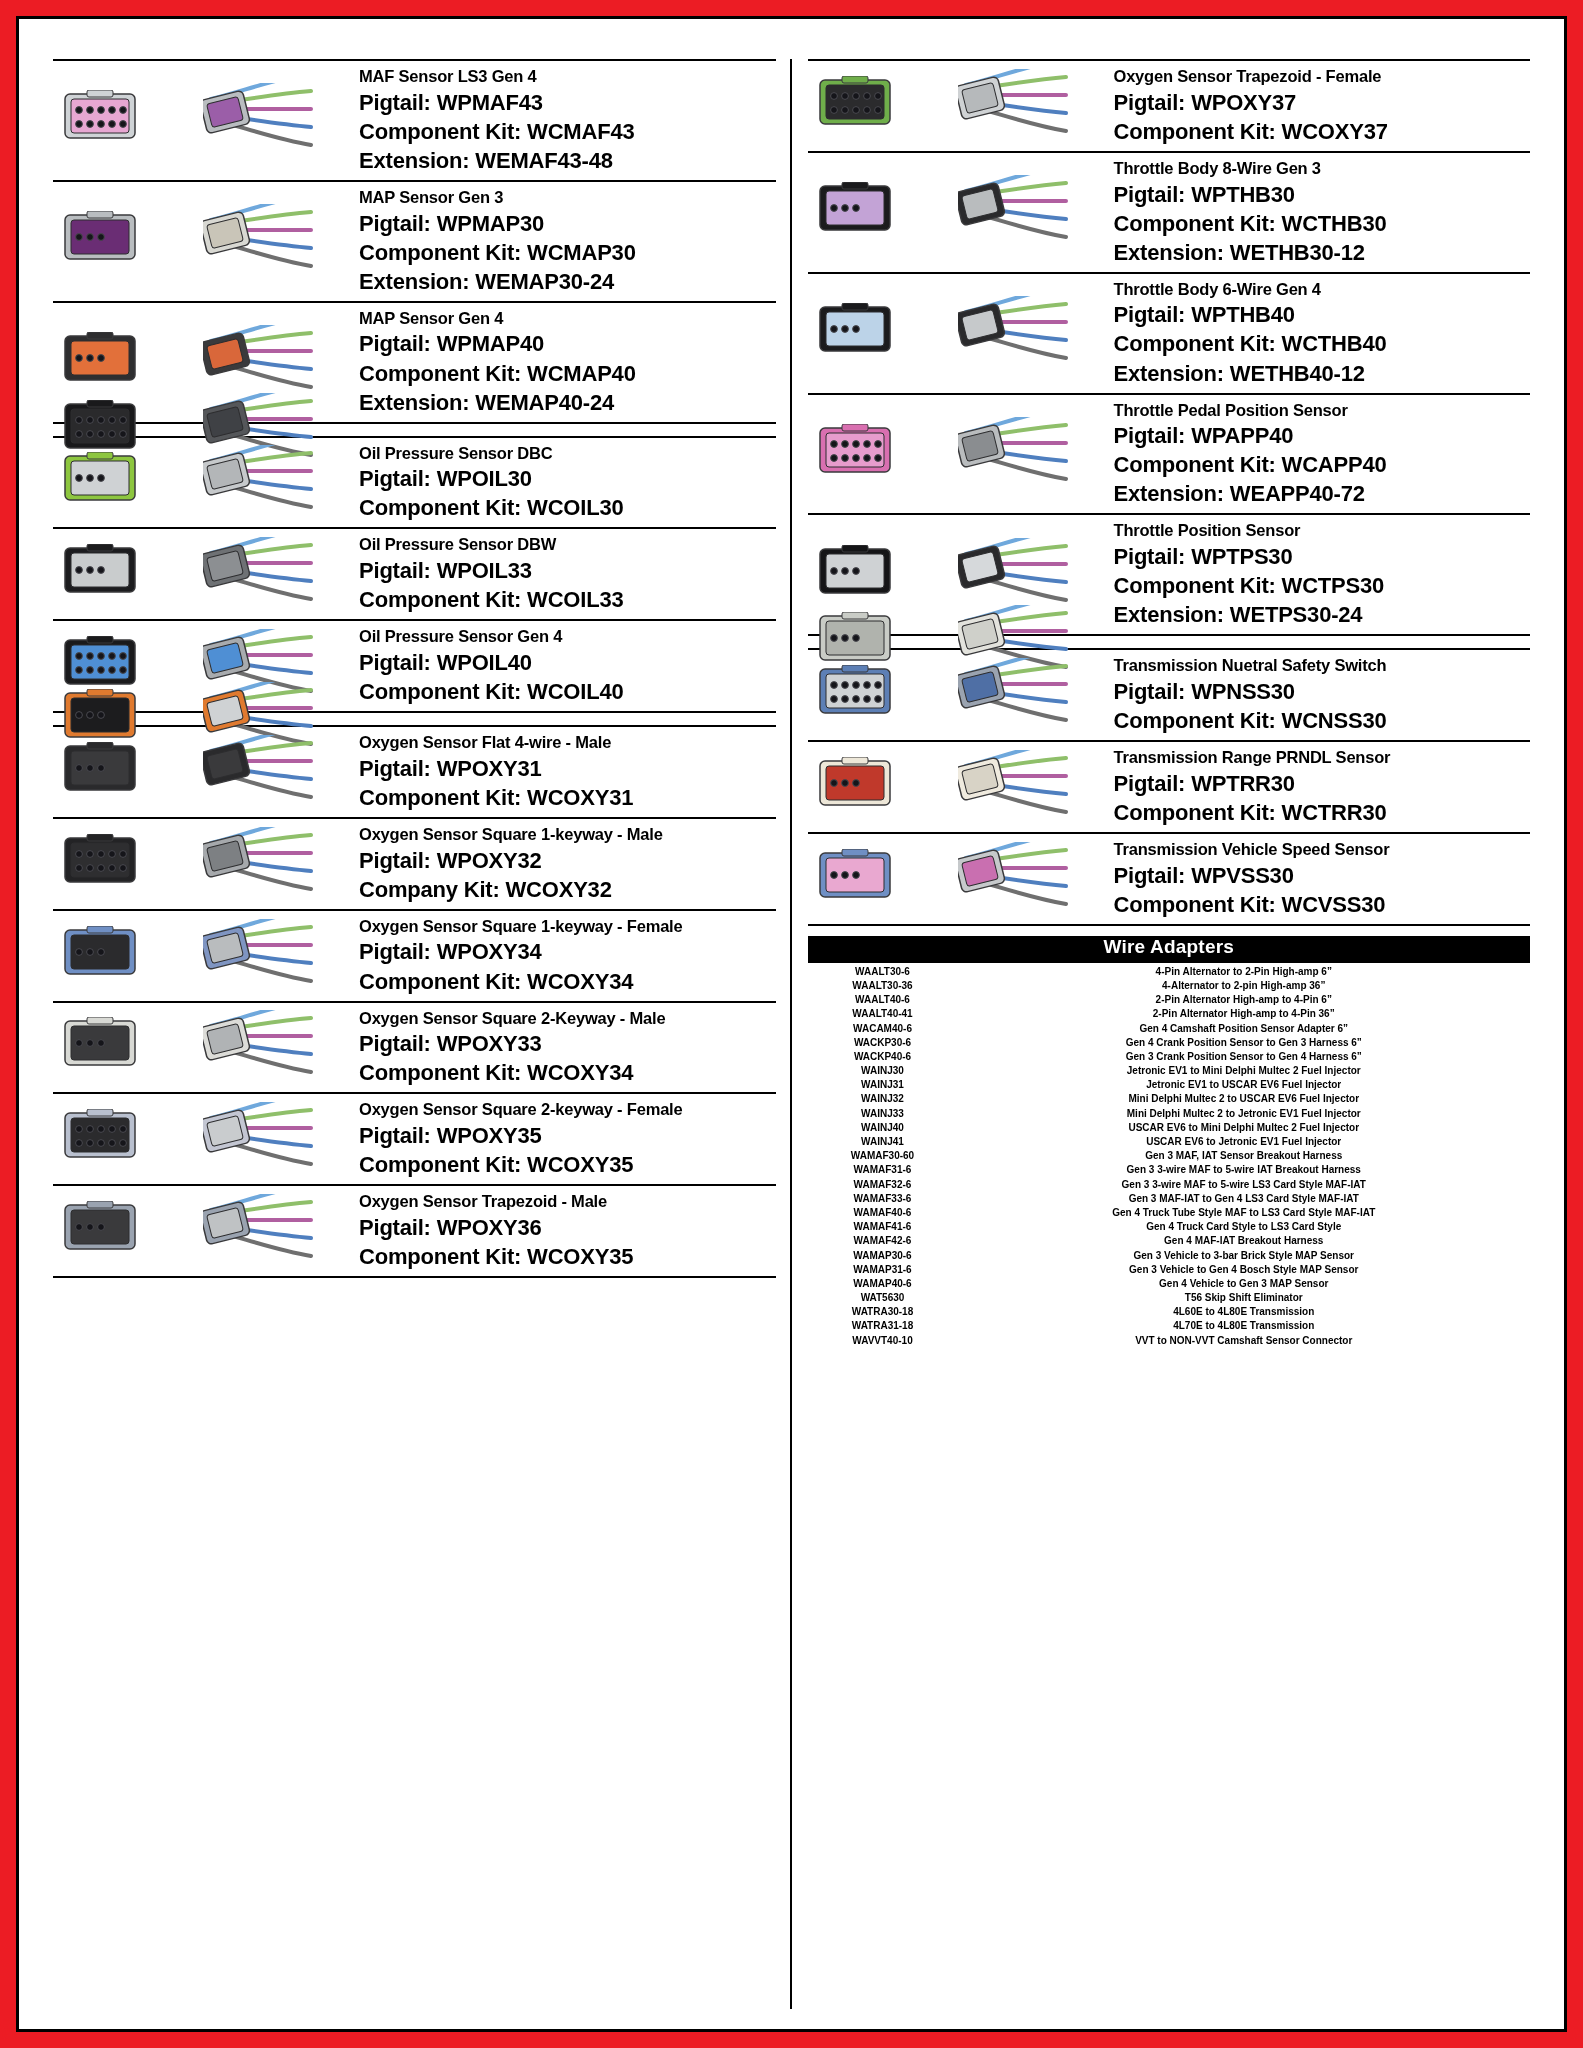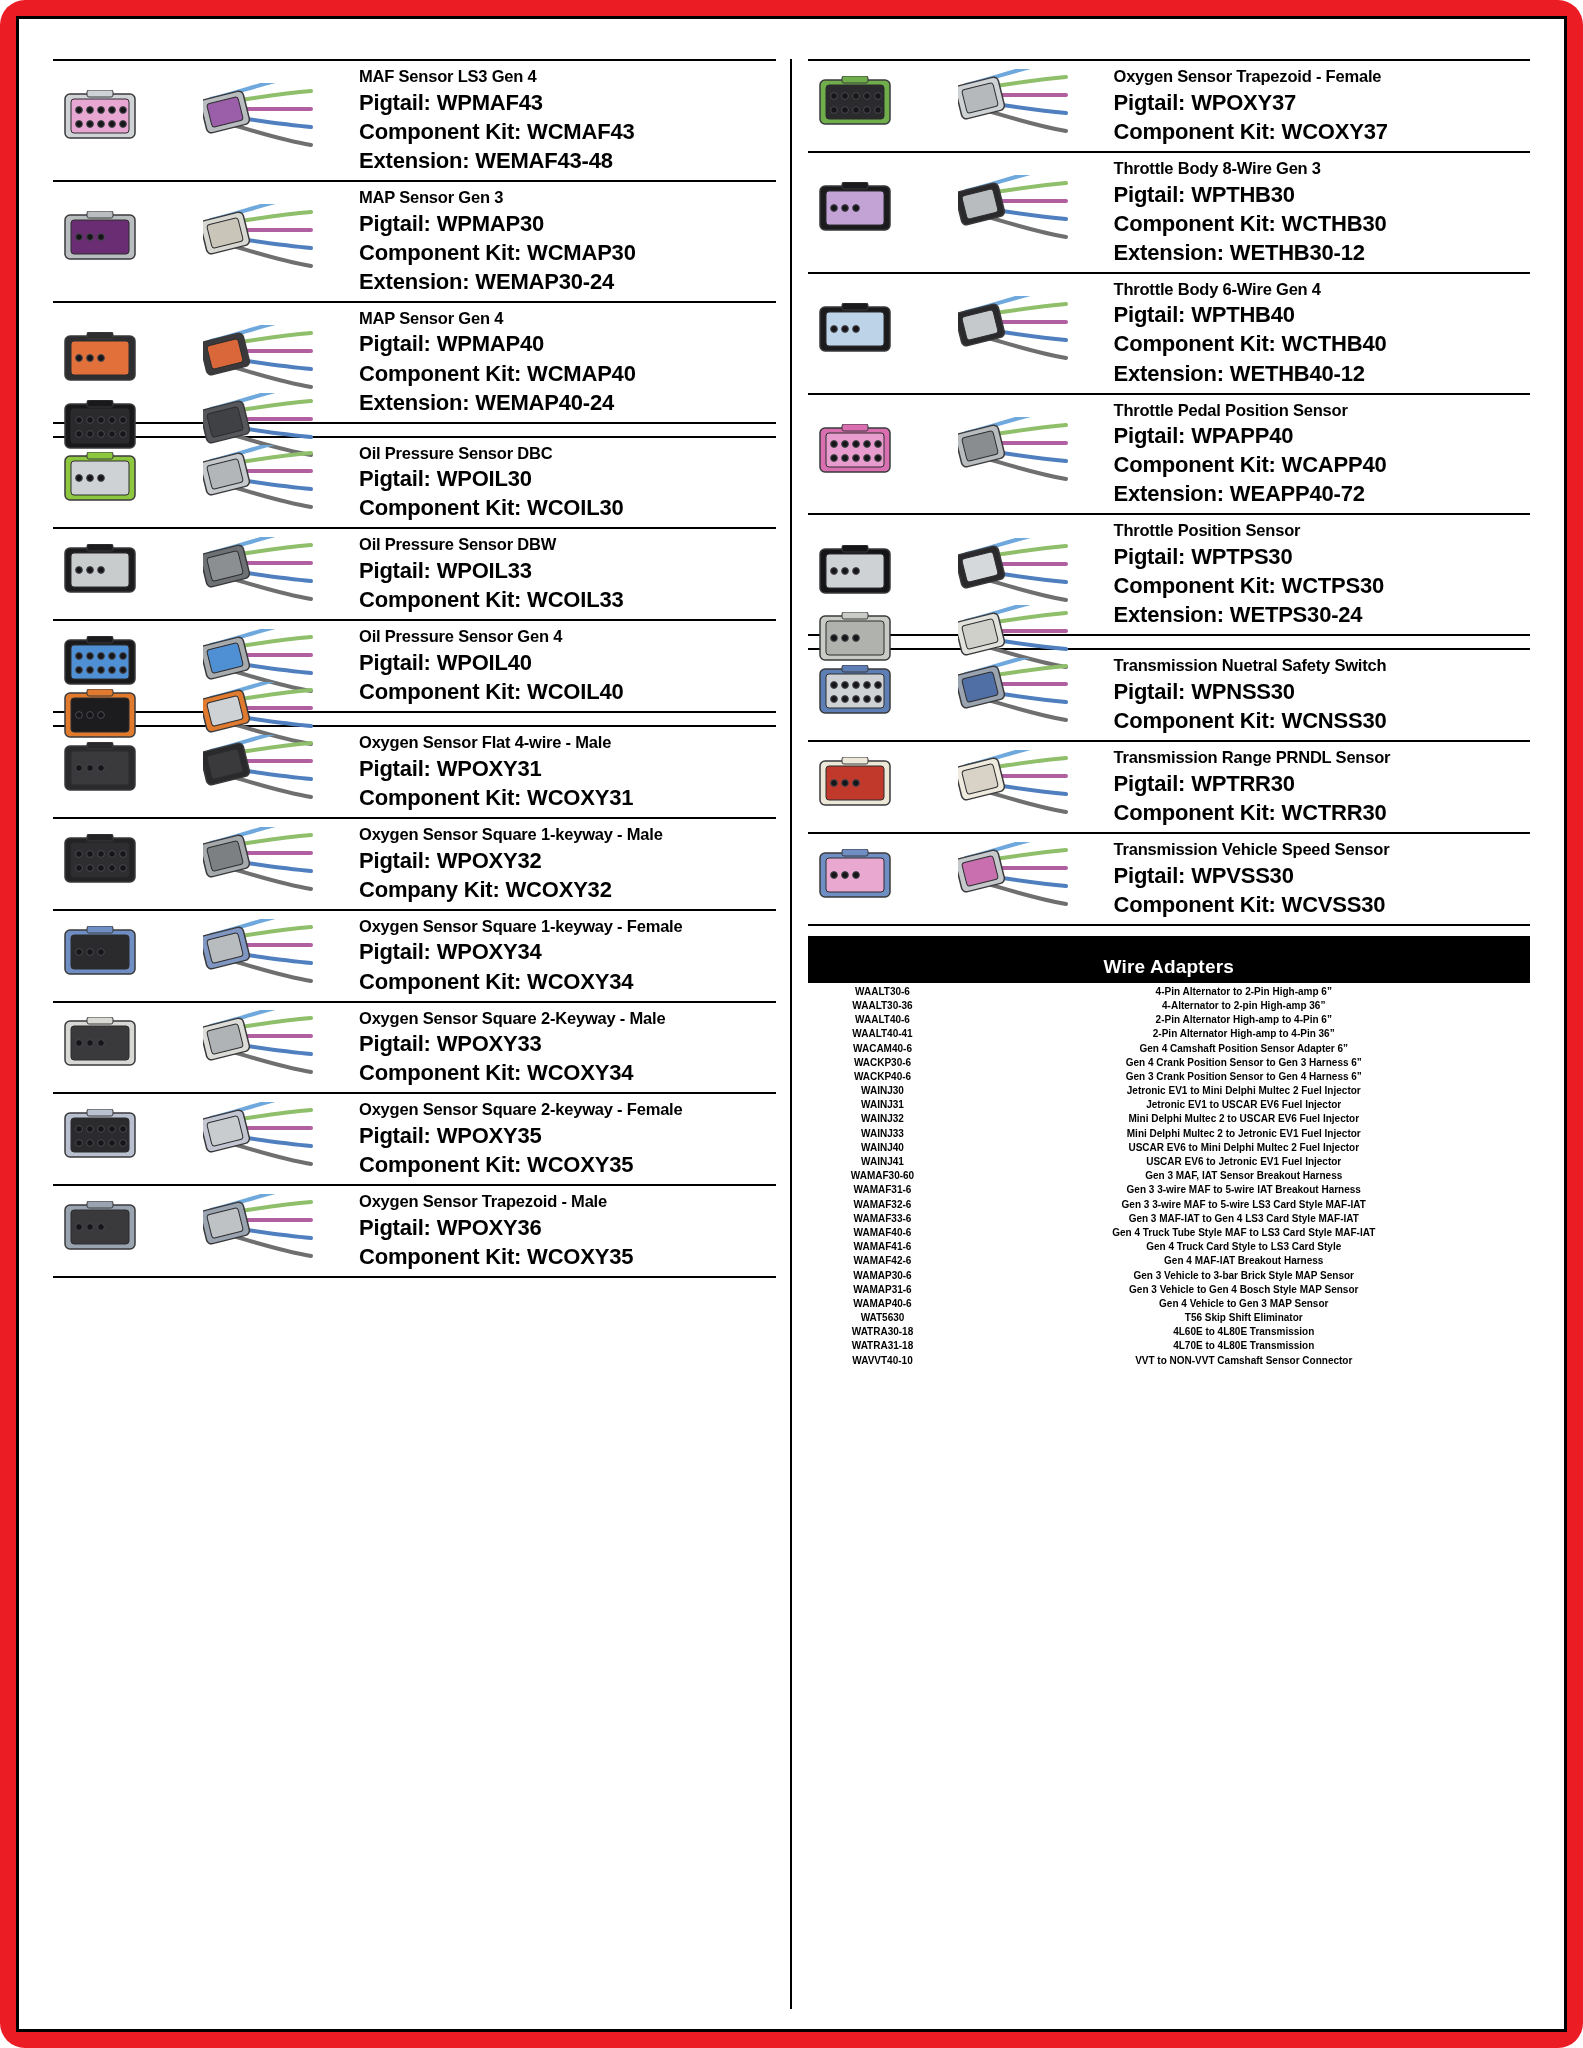--- a/index.html
+++ b/index.html
@@ -11,21 +11,20 @@
     font-family: "Liberation Sans", sans-serif;
     color: #000;
     overflow: hidden;
   }
   .page {
     position: relative;
     width: 1583px;
     height: 2048px;
     background: #ec1c24;
     padding: 16px;
-    border-radius: 25px;
   }
   .sheet {
     position: relative;
     width: 100%;
     height: 100%;
     background: #ffffff;
     border: 3px solid #000;
     padding: 40px 34px 20px 34px;
     display: flex;
     flex-direction: row;
@@ -76,21 +75,21 @@
   .plugL { position: absolute; left: 8px; top: 50%; transform: translateY(-50%); }
   .plugR { position: absolute; left: 150px; top: 50%; transform: translateY(-50%); }
 
   
   .wa-head {
     background: #000;
     color: #fff;
     text-align: center;
     font-weight: bold;
     font-size: 19px;
-    padding: 20px 0 5px 0;
+    padding: 0 0 5px 0;
     letter-spacing: 0.2px;
   }
   .wa-table {
     width: 100%;
     border-collapse: collapse;
     margin-top: 2px;
   }
   .wa-table td {
     font-size: 10px;
     font-weight: bold;

